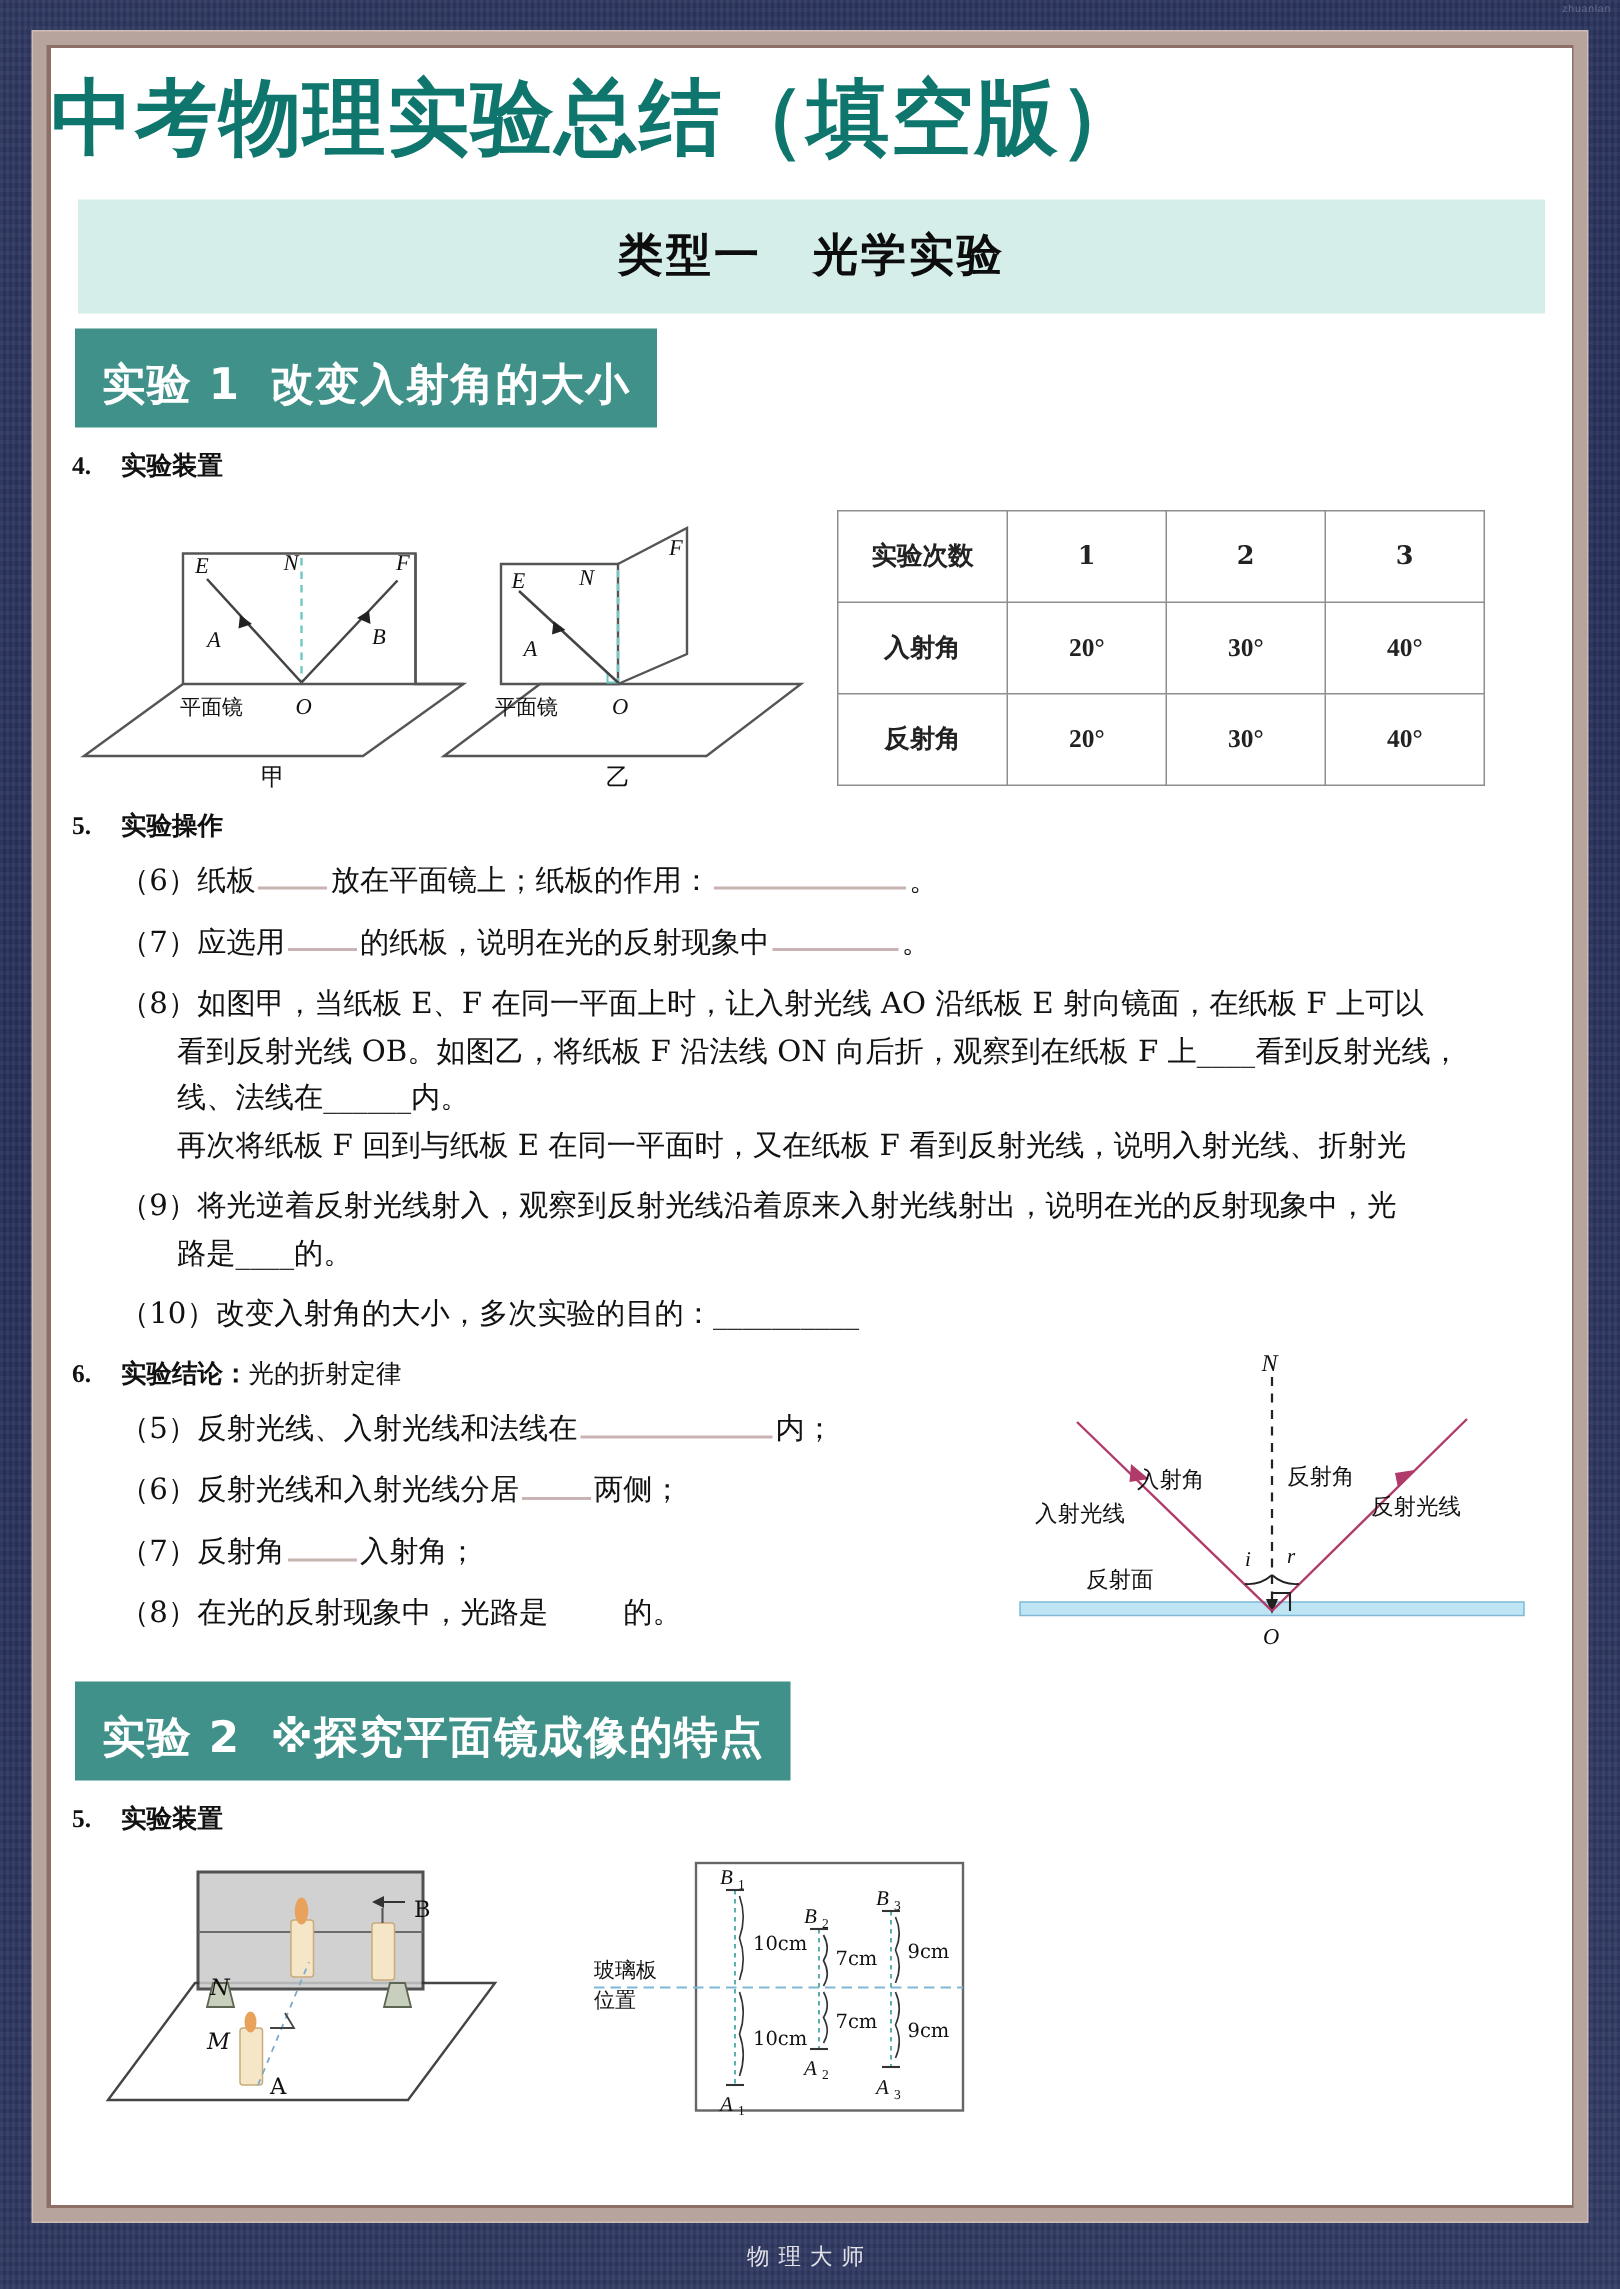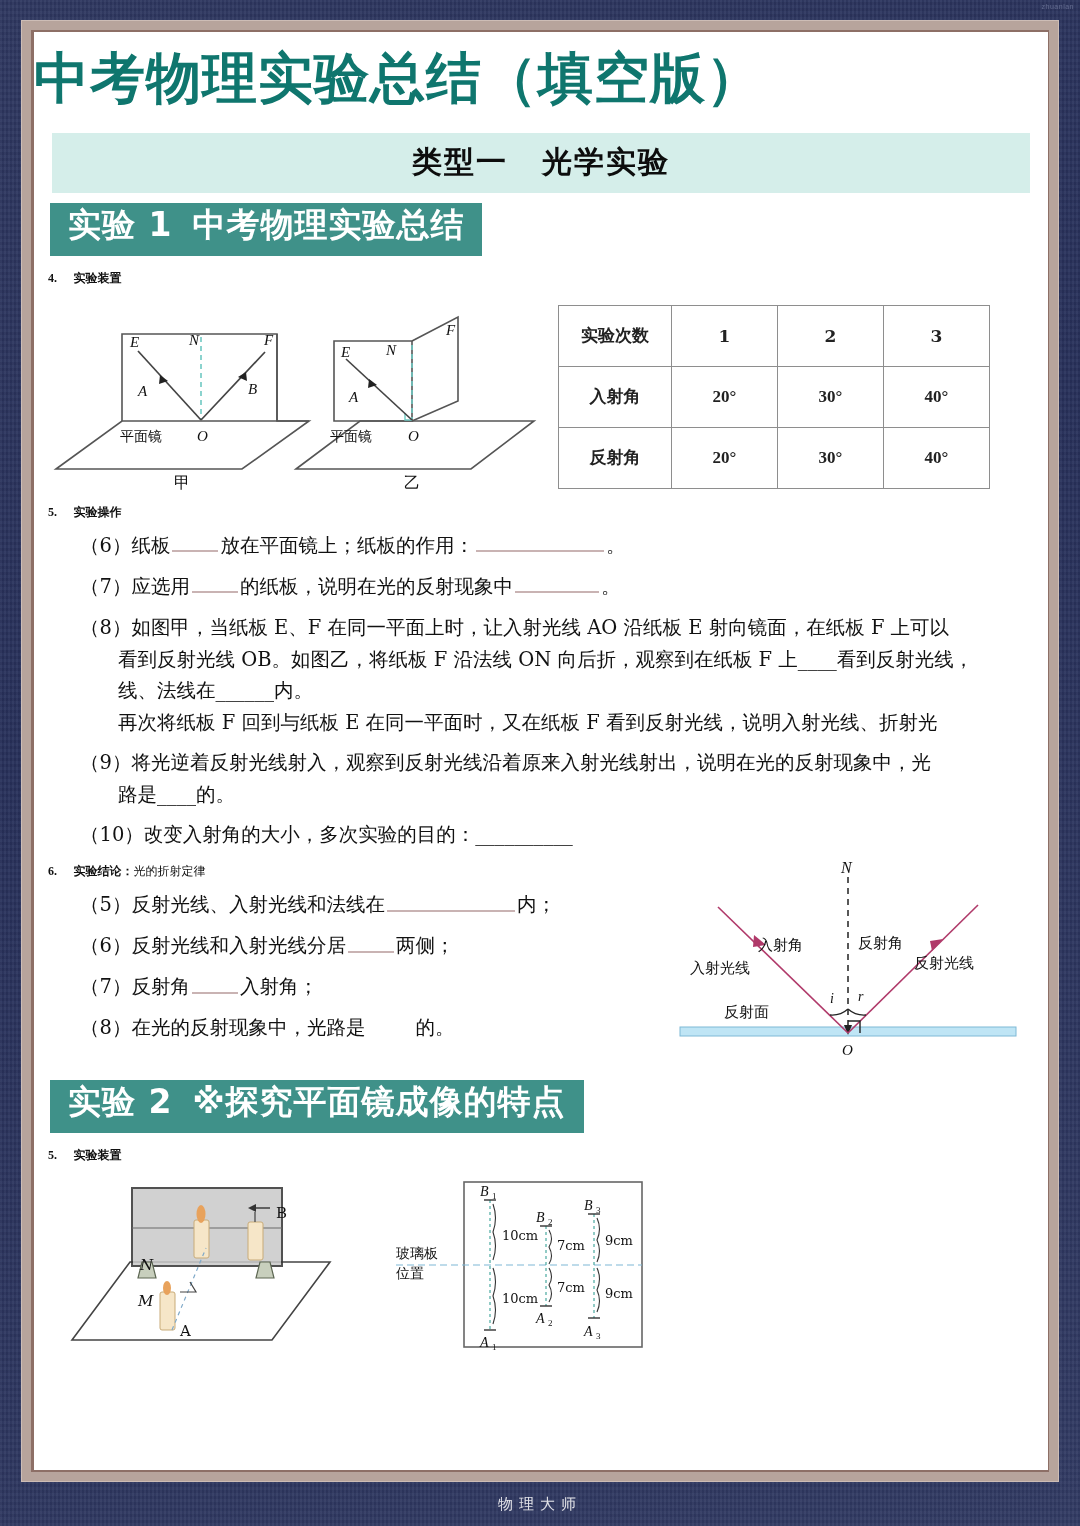--- a/index.html
+++ b/index.html
@@ -48,42 +48,42 @@
   
   .doc-title{
     margin:14px 0 0 0;
     font-family:"DejaVu Serif", serif;
     font-weight:bold;font-size:55px;line-height:1.18;color:#0f766e;
     letter-spacing:1px;
   }
   .type-banner{
     margin:22px 18px 0 18px;
     background:#d5eeea;
-    height:60px;
+    height:76px;
     display:flex;align-items:center;justify-content:center;
   }
   .type-banner .t{
     font-family:"DejaVu Sans", sans-serif;
     font-weight:bold;font-size:30px;color:#0d0d0d;letter-spacing:2px;
   }
   .exp-label{
     display:inline-flex;align-items:center;
     background:#3f9189;color:#fff;
     font-family:"DejaVu Sans", sans-serif;
-    font-weight:bold;font-size:33px;
-    padding:0 18px 8px 18px;
+    font-weight:bold;font-size:29px;
+    padding:18px 18px 8px 18px;
     margin:10px 0 0 16px;
     letter-spacing:1px;
   }
   .exp-label .gap{display:inline-block;width:20px;}
 
   
   .numhead{
     font-family:"DejaVu Serif", serif;
-    font-size:12px;color:#111;margin:14px 0 0 14px;font-weight:bold;
+    font-size:17px;color:#111;margin:14px 0 0 14px;font-weight:bold;
   }
   .numhead .n{font-family:"Liberation Serif",serif;}
   .numhead .light{font-weight:normal;}
   .item{
     font-family:"DejaVu Serif", serif;
     font-size:19.5px;line-height:1.62;color:#111;
     margin:9px 0 0 46px;
     text-align:justify;
   }
   .blank{
@@ -138,21 +138,21 @@
     <div class="type-banner">
       <span class="t">类型一</span>
       <span class="t" style="display:inline-block;width:34px;"></span>
       <span class="t">光学实验</span>
     </div>
 
     
     <div class="exp-label">
       <span>实验 1</span>
       <span class="gap"></span>
-      <span>中考物理实验总结</span>
+      <span>改变入射角的大小</span>
     </div>
 
     
     <div class="numhead">
       <span class="n">4.</span>
       <span style="display:inline-block;width:8px;"></span>
       <span>实验装置</span>
     </div>
 
     <div class="device-row">

